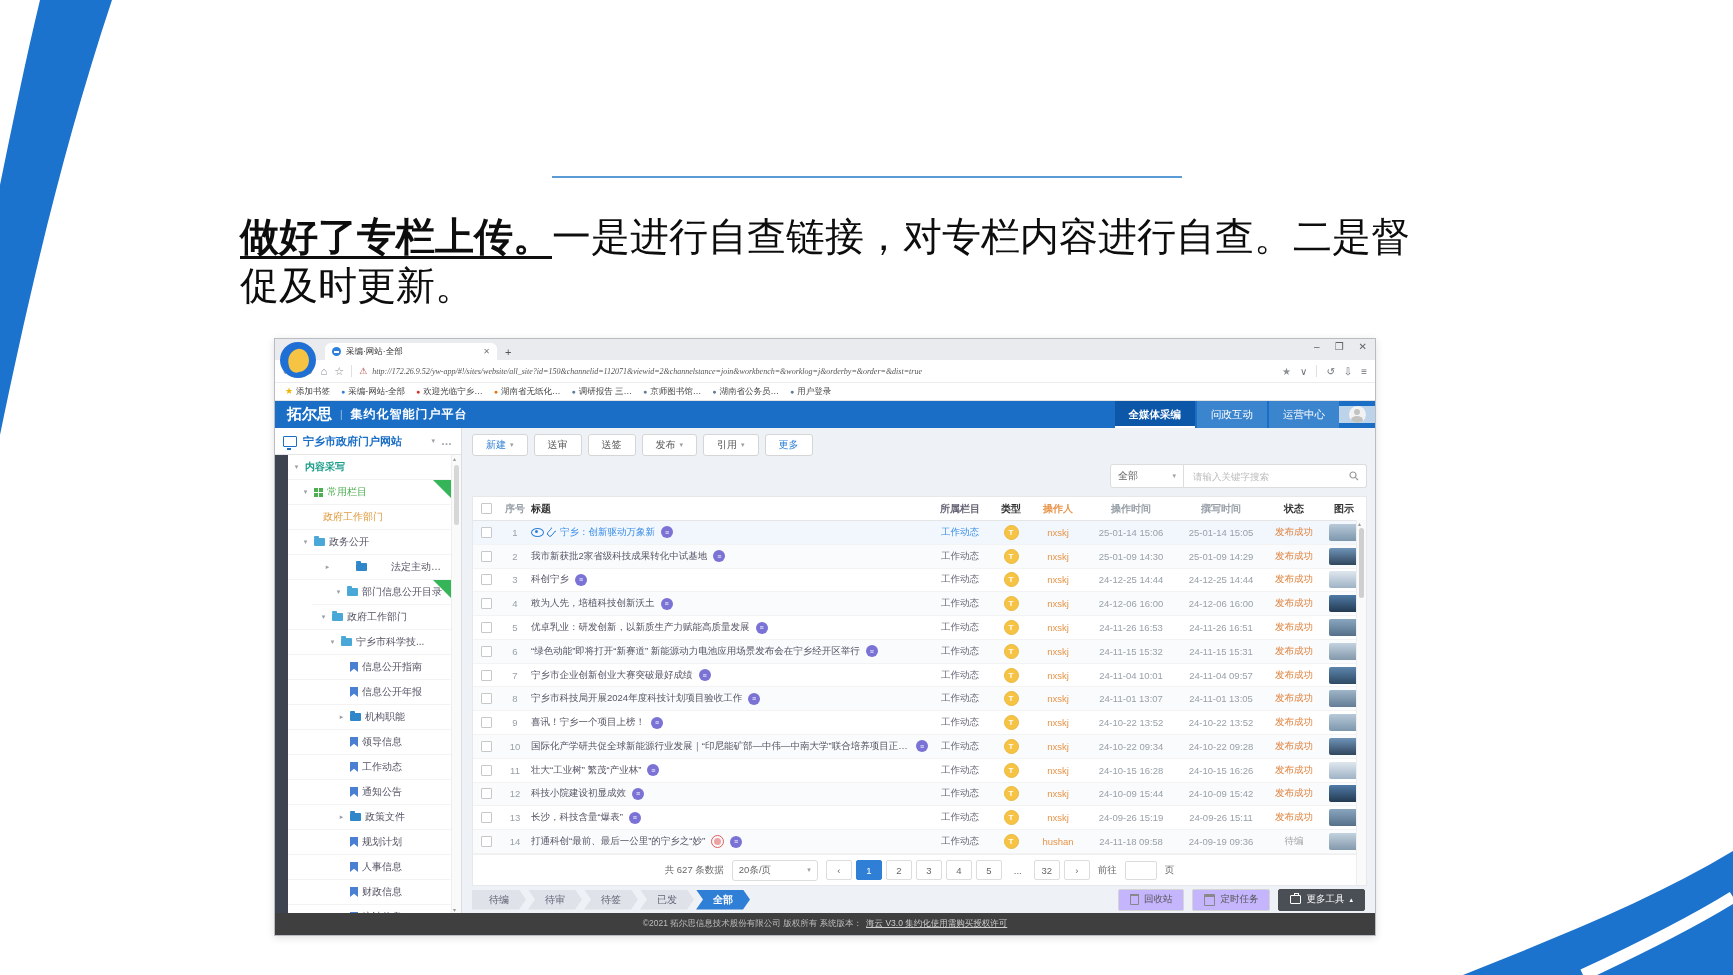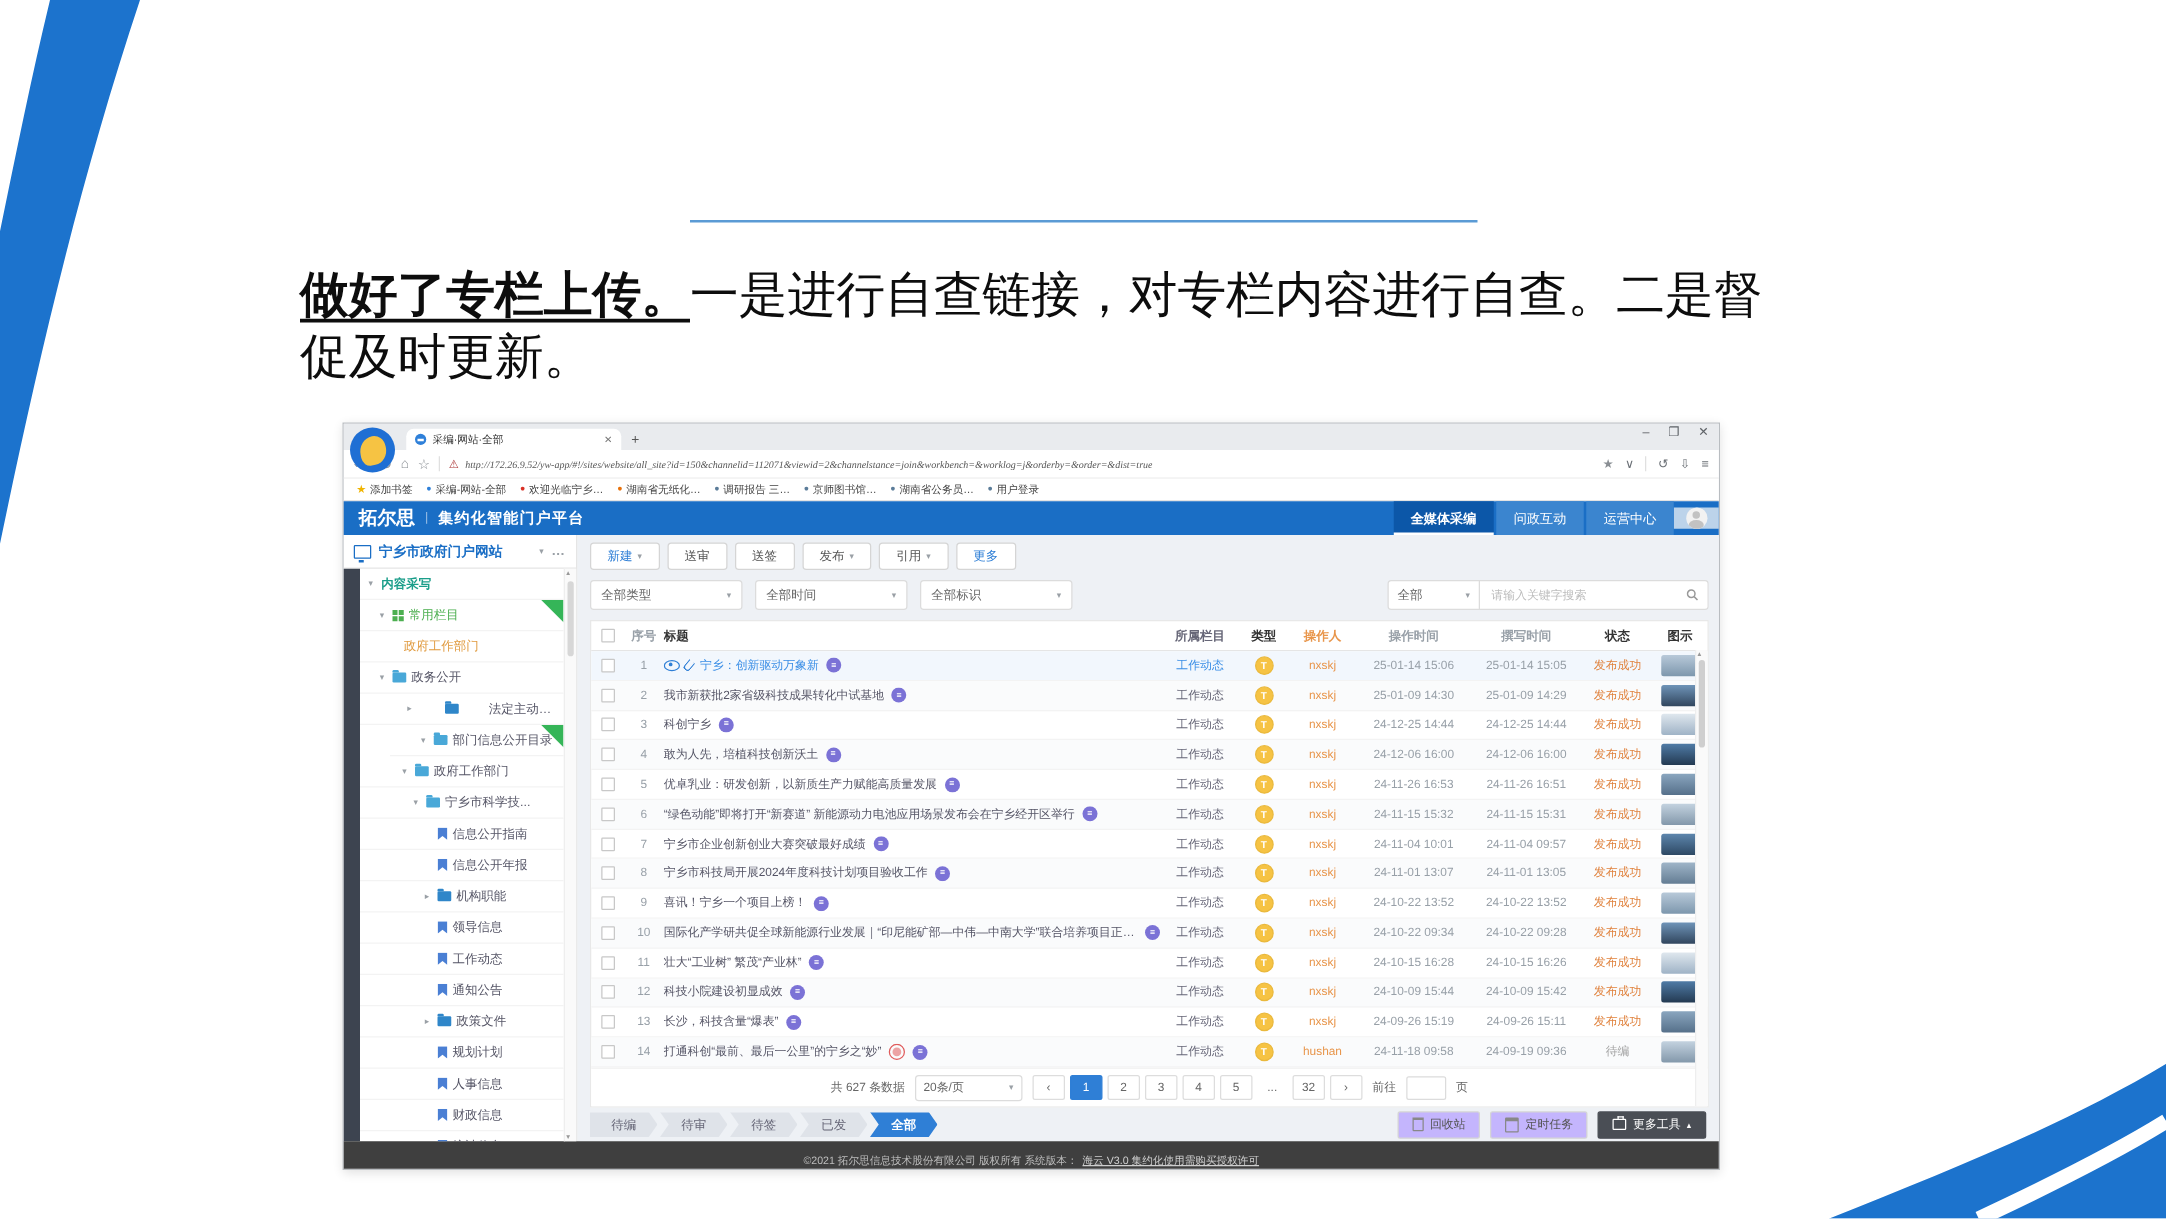--- a/index.html
+++ b/index.html
@@ -178,21 +178,21 @@
   .tools{margin-left:auto;display:flex;gap:8px;}
   .wbtn{height:20px;padding:0 11px;border:1px solid #d5d5d5;background:#c4b5fd;font-size:9.5px;color:#555;
     display:flex;align-items:center;gap:5px;border-radius:2px;}
   .wbtn.dark{background:#4a4e55;color:#fff;border-color:#4a4e55;}
   .mic{display:inline-block;flex:none;}
   .i-trash{width:7px;height:8px;border:1px solid #888;border-top:2px solid #888;border-radius:0 0 1px 1px;}
   .i-cal{width:9px;height:8px;border:1px solid #888;border-top:3px solid #888;border-radius:1px;}
   .i-tools{width:9px;height:7px;border:1px solid #fff;border-radius:1px;position:relative;}
   .i-tools::before{content:'';position:absolute;left:2.5px;top:-3px;width:3px;height:2px;border:1px solid #fff;border-bottom:none;}
   .crt.up{color:inherit;}
-  .appfooter{height:22px;flex:none;background:#3f3f3f;color:#bdbdbd;display:flex;align-items:flex-end;
+  .appfooter{height:22px;flex:none;background:#3f3f3f;color:#bdbdbd;display:flex;align-items:center;
     justify-content:center;font-size:8.5px;gap:4px;}
   .cp-link{text-decoration:underline;color:#cfcfcf;}
 </style>
 </head>
 <body>
 
 <div id="stage">
 
   <svg class="corner-svg" style="left:0;top:0" width="130" height="480" viewBox="0 0 130 480">
     <path d="M40,0 L112,0 C62,150 28,300 0,435 L0,185 C13,122 25,62 40,0 Z" fill="#1c73cd"></path>
@@ -413,34 +413,20 @@
         <div class="toolbar" id="toolbar">
             <div class="btn pri">新建<span class="crt">▾</span></div>
             <div class="btn">送审</div>
             <div class="btn">送签</div>
             <div class="btn">发布<span class="crt">▾</span></div>
             <div class="btn">引用<span class="crt">▾</span></div>
             <div class="btn pri">更多</div>
           </div>
 
         <div class="filterbar">
-          <span id="filters" style="display:flex;gap:10px;">
-              <div class="sel">
-                <span>全部类型</span>
-                <span class="crt">▾</span>
-              </div>
-              <div class="sel">
-                <span>全部时间</span>
-                <span class="crt">▾</span>
-              </div>
-              <div class="sel">
-                <span>全部标识</span>
-                <span class="crt">▾</span>
-              </div>
-            </span>
           <div class="search-wrap">
             <div class="scope">
               <span>全部</span>
               <span class="crt">▾</span>
             </div>
             <div class="search-box">
               <input type="text" placeholder="请输入关键字搜索" style="">
               <svg width="10" height="10" viewBox="0 0 10 10">
                 <circle cx="4" cy="4" r="3" fill="none" stroke="#999" stroke-width="1.2"></circle>
                 <line x1="6.3" y1="6.3" x2="9" y2="9" stroke="#999" stroke-width="1.2"></line>

